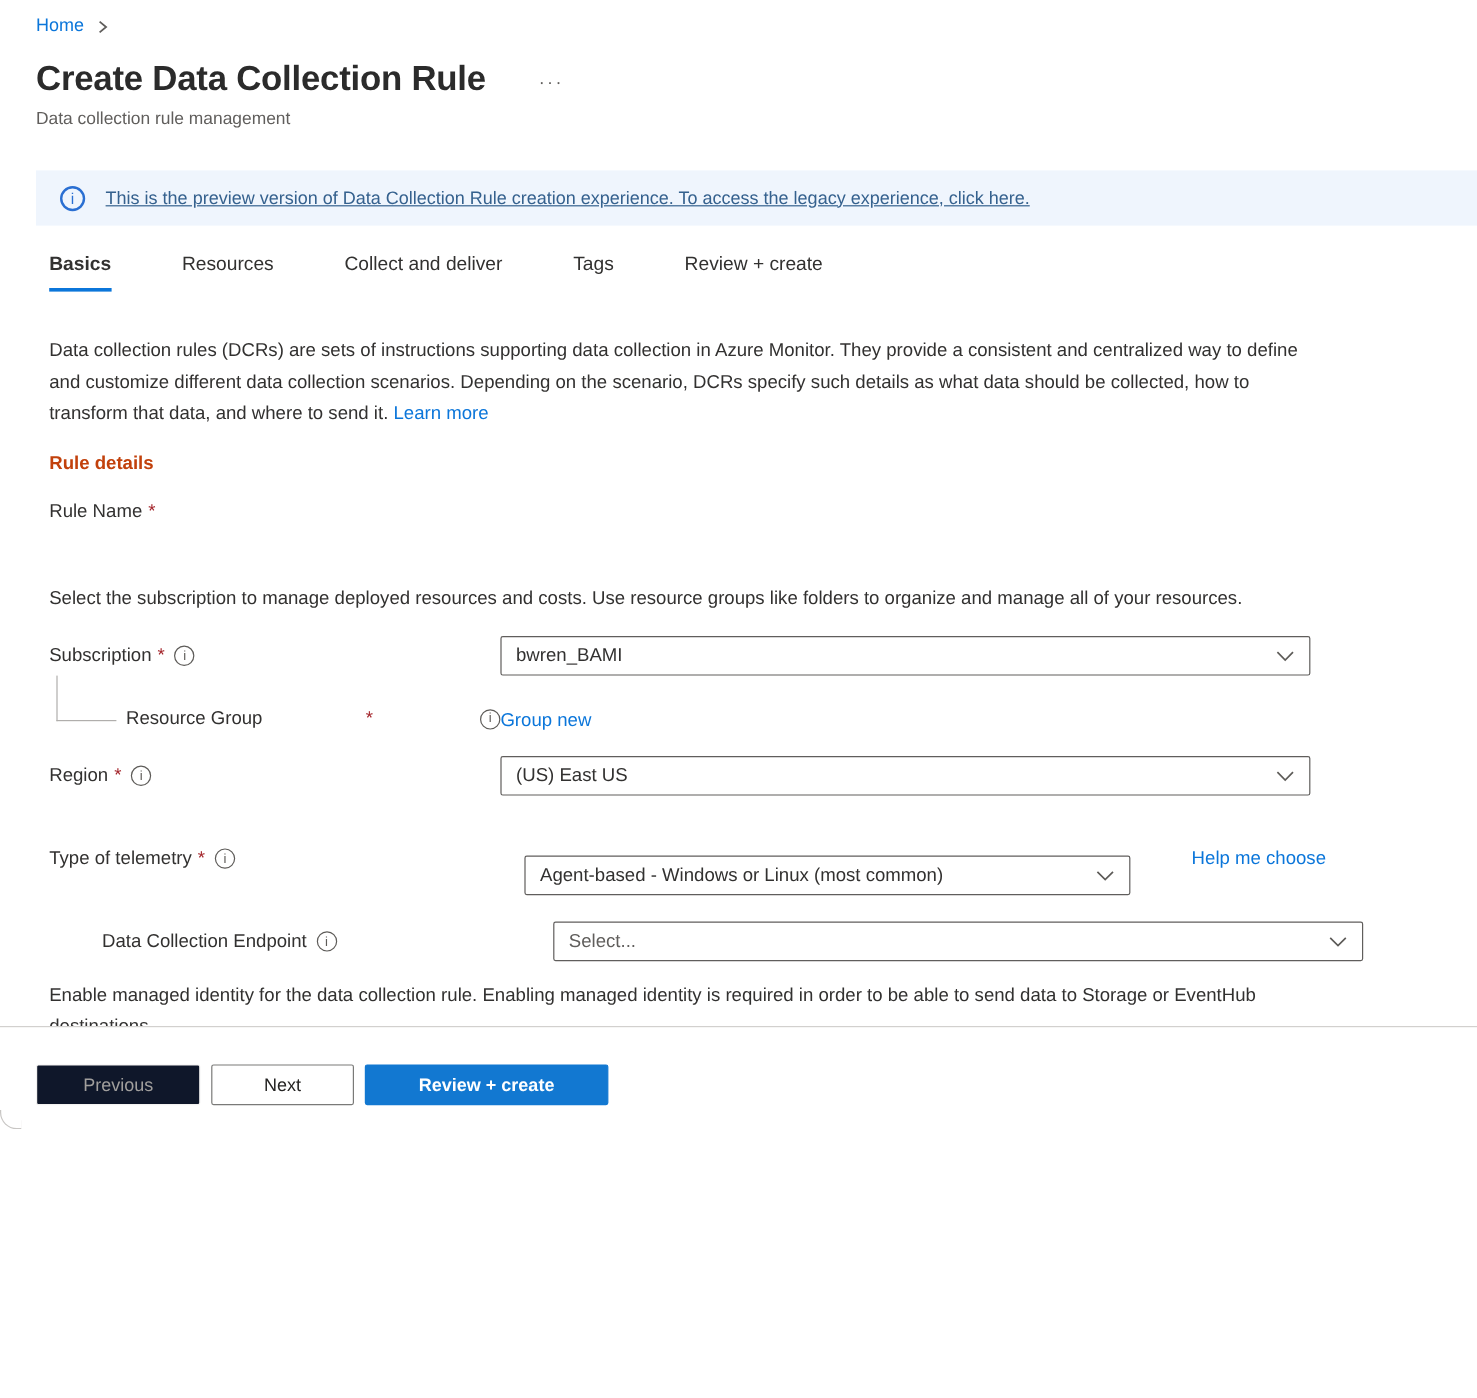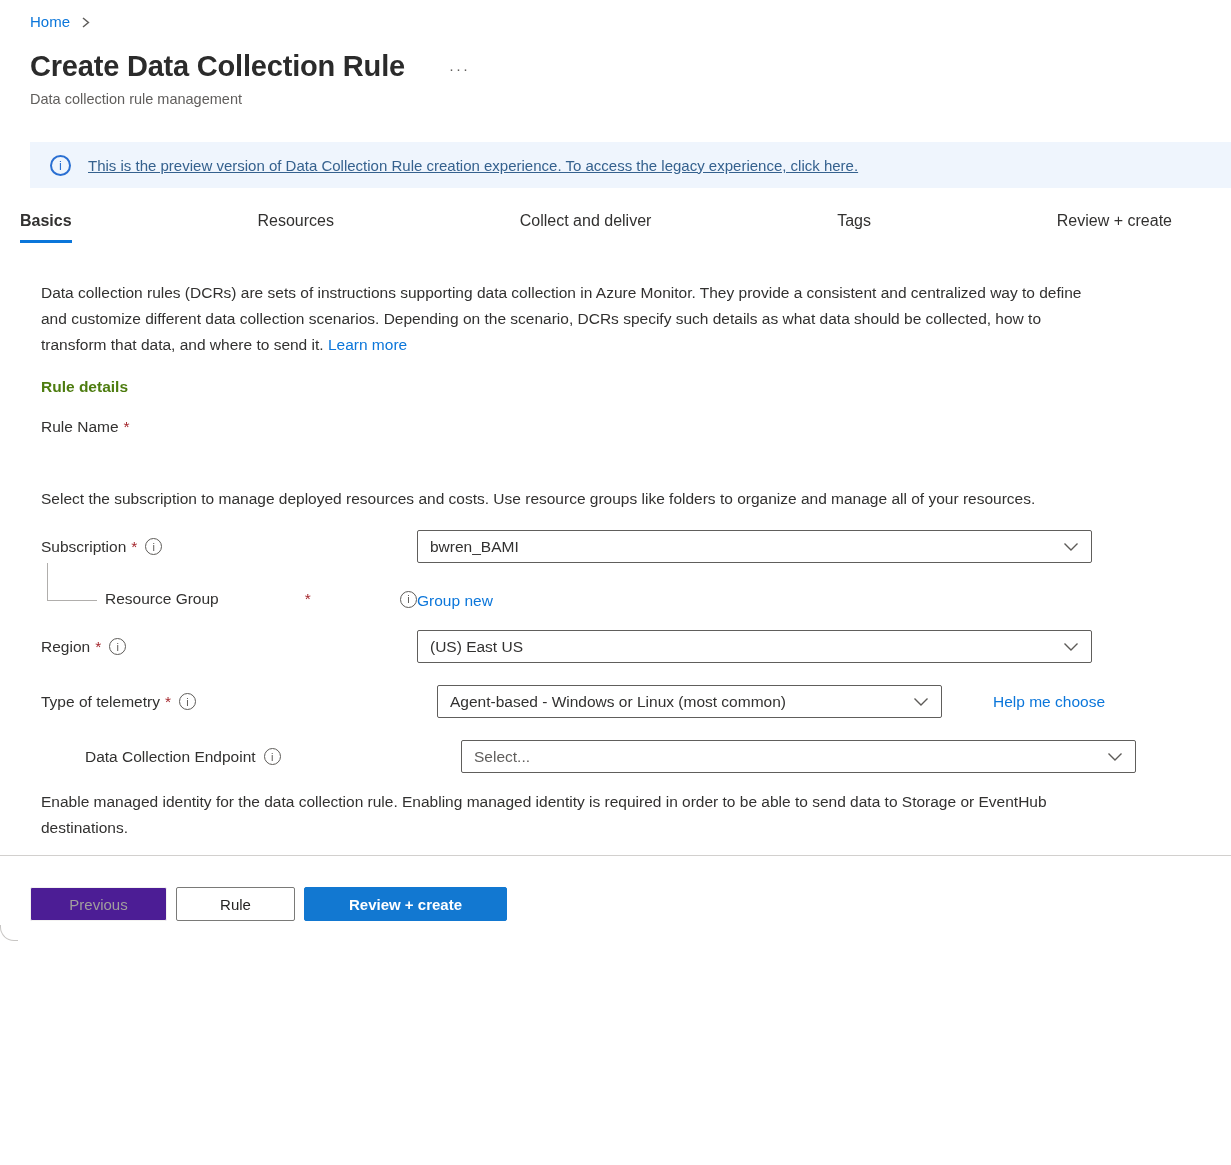--- a/index.html
+++ b/index.html
@@ -17,62 +17,62 @@
   .page-title { font-size: 29px; font-weight: 700; color: #2b2b2b; letter-spacing: -0.2px; margin: 0; }
   .more-dots { color: #605e5c; font-size: 15px; letter-spacing: 2px; cursor: pointer; margin-top: 4px; }
   .subtitle { margin: 8px 0 0 30px; font-size: 14.5px; color: #605e5c; }
 
   
   .banner { margin: 35px 0 0 30px; width: 1201px; height: 46px; background: #eff5fd; display: flex; align-items: center; padding: 0 20px; gap: 17px; }
   .banner-info-icon { flex: 0 0 auto; width: 21px; height: 21px; border: 2px solid #2a6fd2; border-radius: 50%; color: #2a6fd2; display: flex; align-items: center; justify-content: center; font-size: 13px; font-weight: 400; }
   .banner a { color: #35618e; text-decoration: underline; font-size: 15px; cursor: pointer; }
 
   
-  .tabs { display: flex; padding-left: 20px; margin-top: 10px; justify-content: space-between; }
+  .tabs { display: flex; padding-left: 41px; margin-top: 10px; }
   .tab { position: relative; margin-right: 59px; padding: 14px 0 13px 0; font-size: 16px; color: #323130; cursor: pointer; }
   .tab.active { font-weight: 700; }
   .tab.active::after { content: ""; position: absolute; left: 0; right: 0; bottom: 0; height: 3px; background: #0b76da; }
 
   
   .content { padding-left: 41px; }
   .intro { margin-top: 37px; width: 1055px; font-size: 15.5px; line-height: 26px; color: #323130; }
   .link { color: #0b76da; text-decoration: none; cursor: pointer; }
-  .section-heading { margin-top: 20px; font-size: 15.5px; font-weight: 700; color: #4d7c0f; }
+  .section-heading { margin-top: 20px; font-size: 15.5px; font-weight: 700; color: #c2410c; }
 
   .help-para { width: 1000px; font-size: 15.5px; line-height: 26px; color: #323130; }
 
   
   .form-row { display: flex; align-items: center; position: relative; }
   .label-col { width: 376px; flex: 0 0 376px; display: flex; align-items: center; font-size: 15.5px; color: #323130; }
   .required { color: #a4262c; margin-left: 5px; }
   .info-icon { width: 17px; height: 17px; border: 1px solid #5d5b58; border-radius: 50%; color: #5d5b58; display: inline-flex; align-items: center; justify-content: center; font-size: 11px; margin-left: 8px; flex: 0 0 auto; cursor: default; }
 
   .textbox, .selectbox {
     width: 675px; height: 33px; border: 1px solid #605e5c; border-radius: 2px; background: #fff;
     font-size: 15.5px; color: #323130; padding: 0 12px; display: flex; align-items: center;
     font-family: "Liberation Sans", sans-serif;
   }
   input.textbox { outline: none; }
   .selectbox { justify-content: space-between; cursor: pointer; }
-  .selectbox.narrow { width: 505px; }
+  .selectbox.narrow { width: 505px; margin-top: 28px; }
   .placeholder { color: #605e5c; }
   .chevron { display: inline-flex; margin-left: 8px; flex: 0 0 auto; }
 
   .connector { position: absolute; left: 6px; top: -20px; width: 50px; height: 38px; border-left: 1px solid #b0aeac; border-bottom: 1px solid #b0aeac; }
   .rg-label { padding-left: 64px; }
   .create-new { display: inline-block; margin-top: 9px; font-size: 15.5px; }
   .inline-link { margin-left: 31px; font-size: 15.5px; white-space: nowrap; }
 
   .checkbox { width: 26px; height: 28px; border: 2px solid #45423f; border-radius: 6px; background: #fff; cursor: pointer; }
 
   
   .footer { position: absolute; left: 0; right: 0; bottom: 0; height: 87px; background: #fff; border-top: 1px solid #d2d0ce; }
   .footer-buttons { display: flex; gap: 9px; padding: 31px 0 0 30px; }
   .btn { height: 34px; font-size: 15px; border-radius: 2px; display: flex; align-items: center; justify-content: center; cursor: pointer; font-family: "Liberation Sans", sans-serif; }
-  .btn-previous { width: 137px; background: #4c1d95; border: 1px solid #f3f2f1; color: #a19f9d; }
+  .btn-previous { width: 137px; background: #0f172a; border: 1px solid #f3f2f1; color: #a19f9d; }
   .btn-next { width: 119px; background: #ffffff; border: 1px solid #7a7a78; color: #252423; }
   .btn-review { width: 203px; background: #1278d1; border: 1px solid #1278d1; color: #ffffff; font-weight: 700; }
   .corner-curve { position: absolute; left: 0; bottom: 1px; width: 18px; height: 16px; border-left: 1px solid #c8c6c4; border-bottom: 1px solid #c8c6c4; border-bottom-left-radius: 14px; }
 </style>
 </head>
 <body>
 
 <div class="page">
 
   <div class="breadcrumb">
@@ -203,19 +203,19 @@
         <span class="info-icon">i</span>
       </div>
       <div class="checkbox"></div>
     </div>
 
   </div>
 
   <div class="footer">
     <div class="footer-buttons">
       <button class="btn btn-previous">Previous</button>
-      <button class="btn btn-next">Rule</button>
+      <button class="btn btn-next">Next</button>
       <button class="btn btn-review">Review + create</button>
     </div>
     <div class="corner-curve"></div>
   </div>
 
 </div>
 
 </body></html>

